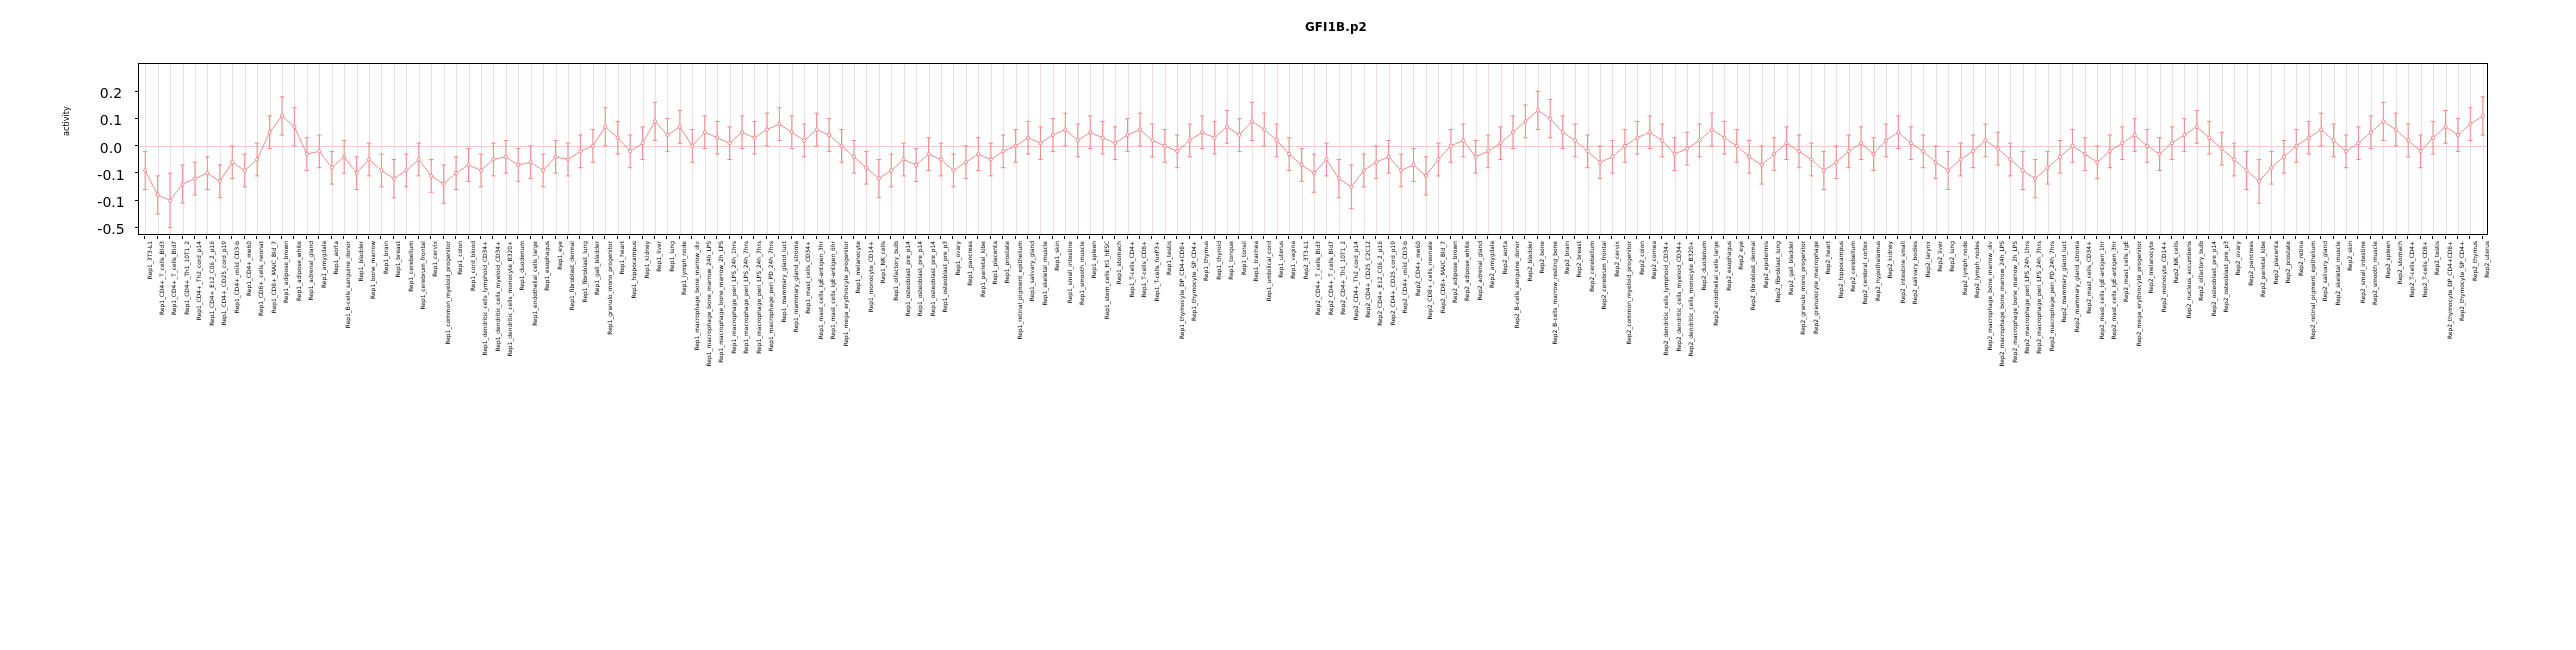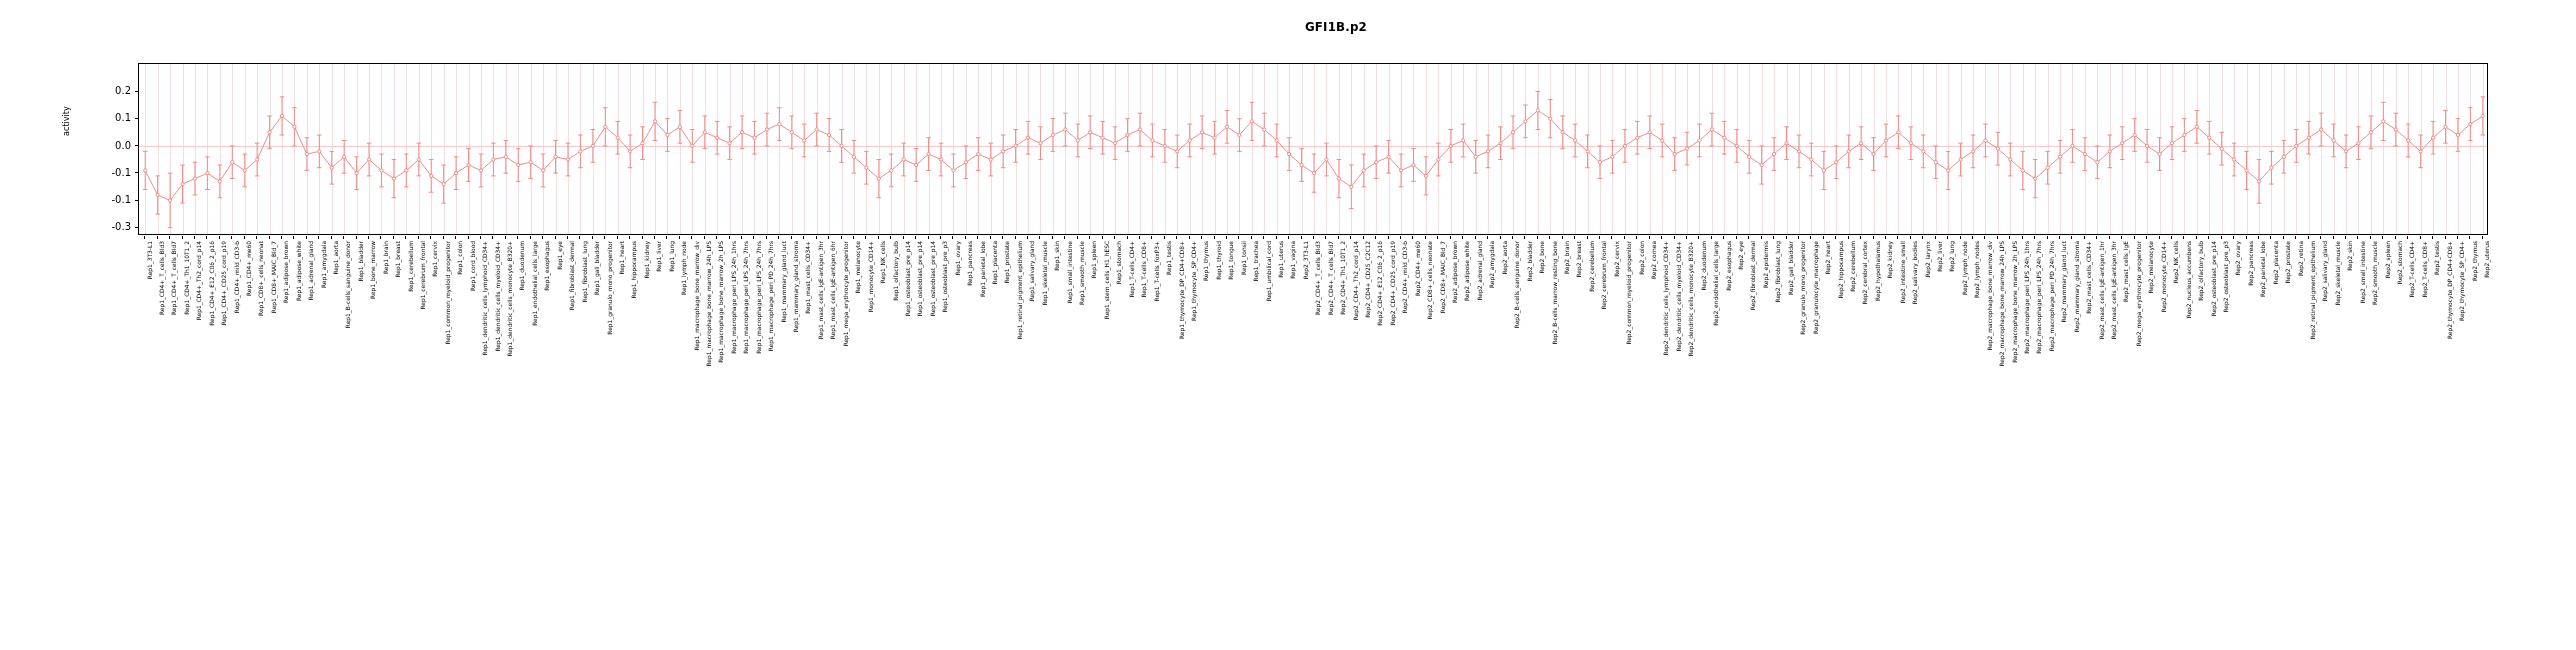--- a/index.html
+++ b/index.html
@@ -70,23 +70,23 @@
     left: 12.7px;
     top: 136px;
     font-size: 8.1px;
     color: #000;
     transform: rotate(-90deg);
     transform-origin: left top;
     white-space: nowrap;
   }
   .ytick-label {
     position: absolute;
-    font-size: 10px;
+    font-size: 14px;
     color: #000;
-    text-align: right;
+    text-align: center;
     width: 40px;
   }
   .ytick-mark {
     position: absolute;
     width: 3.6px;
     height: 0.9px;
     background: #000;
   }
   
   #x-labels {
@@ -118,21 +118,21 @@
 </head>
 <body>
 
 <div id="page">
 
   <div id="chart-title">GFI1B.p2</div>
 
   <div id="y-axis-label">activity</div>
 
   <div id="ytick-container">
-      <div class="ytick-label" style="left: 43px; top: 221px;">-0.3</div>
+      <div class="ytick-label" style="left: 43px; top: 221px;">-0.5</div>
       <div class="ytick-mark" style="left: 87px; top: 227px;"></div>
       <div class="ytick-label" style="left: 43px; top: 194px;">-0.1</div>
       <div class="ytick-mark" style="left: 87px; top: 200px;"></div>
       <div class="ytick-label" style="left: 43px; top: 167px;">-0.1</div>
       <div class="ytick-mark" style="left: 87px; top: 172px;"></div>
       <div class="ytick-label" style="left: 43px; top: 140px;">0.0</div>
       <div class="ytick-mark" style="left: 87px; top: 145px;"></div>
       <div class="ytick-label" style="left: 43px; top: 112px;">0.1</div>
       <div class="ytick-mark" style="left: 87px; top: 118px;"></div>
       <div class="ytick-label" style="left: 43px; top: 85px;">0.2</div>

